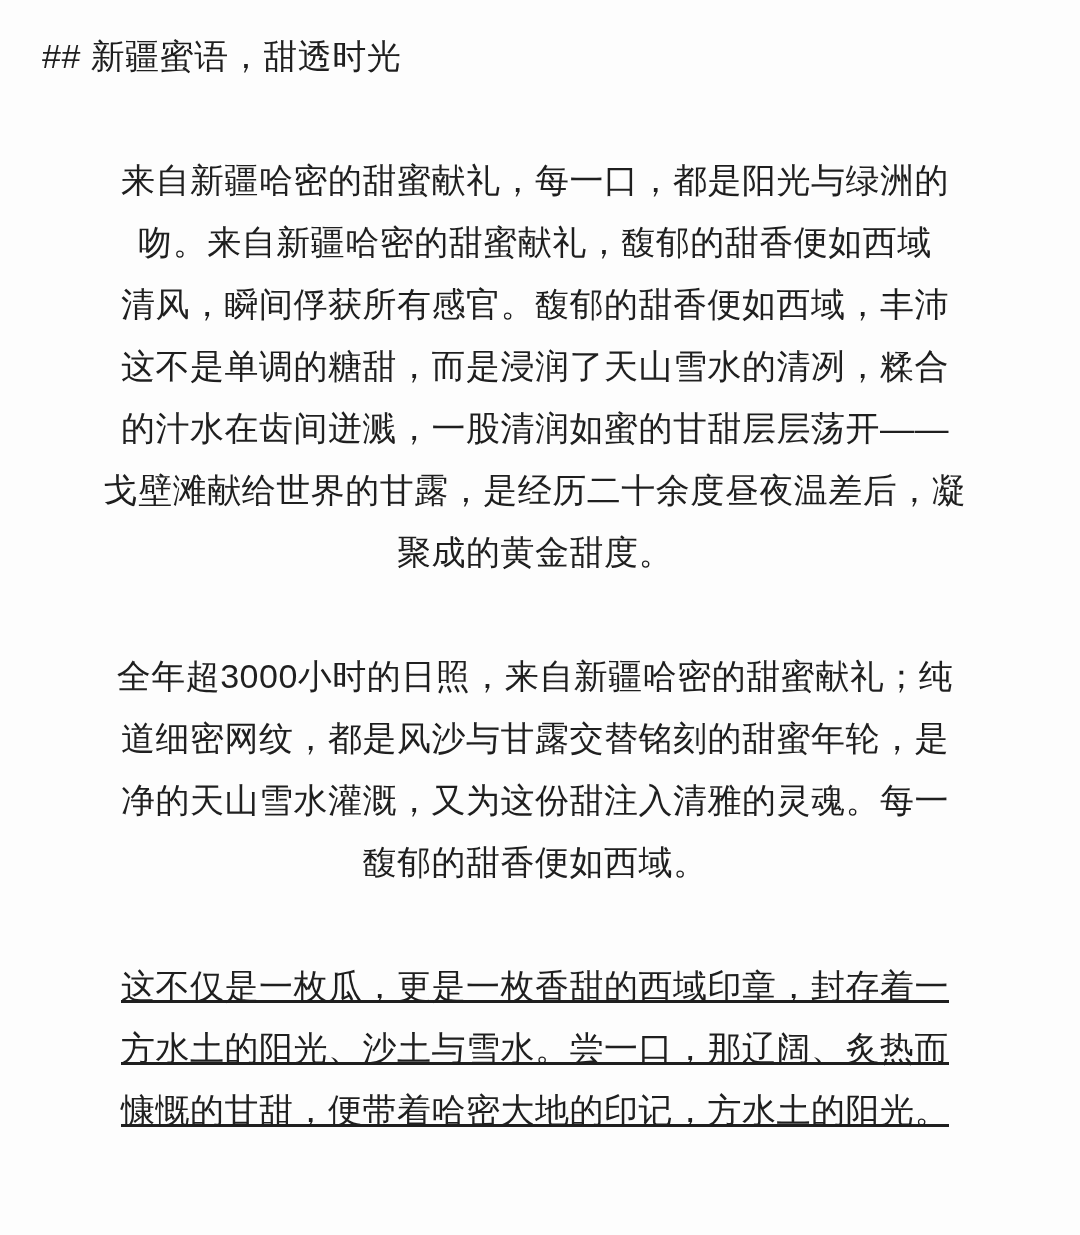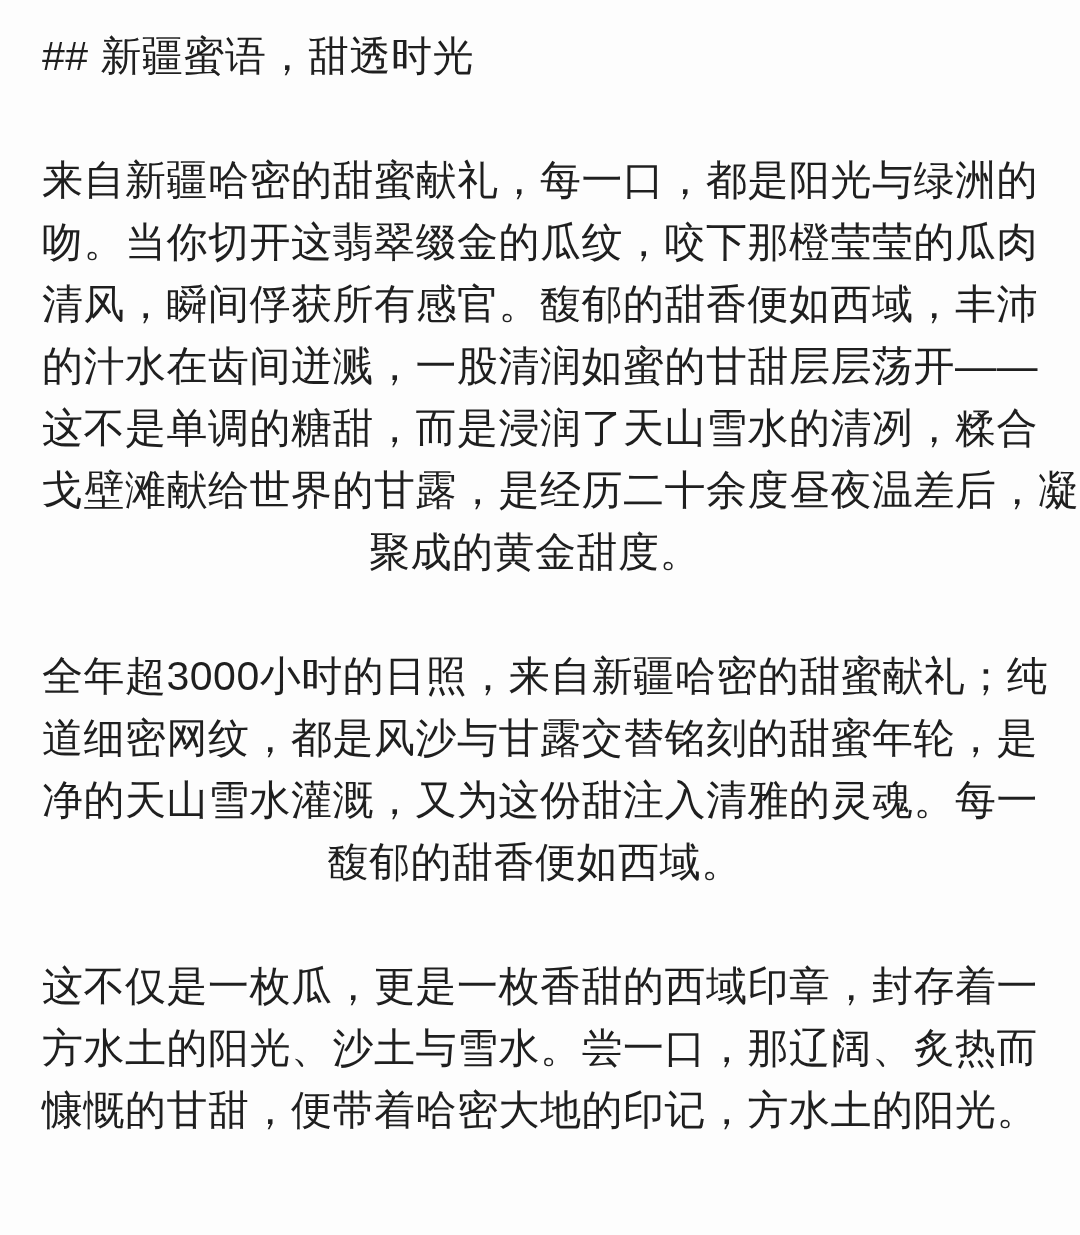--- a/index.html
+++ b/index.html
@@ -11,57 +11,58 @@
     position: relative;
     width: 1080px;
     height: 1235px;
     overflow: hidden;
     background: #fdfdfd;
     font-family: "Liberation Sans", "DejaVu Sans", sans-serif;
     color: #1f1f1f;
   }
   .article {
     padding: 25px 52px 0 42px;
-    font-size: 41px;
+    font-size: 34px;
     line-height: 62px;
     letter-spacing: 0.5px;
     font-weight: 400;
   }
   .line {
     white-space: pre;
     height: 62px;
     overflow: visible;
   }
   .para {
     margin: 0 0 62px 0;
     text-align: center;
   }
   .heading {
     margin: 0 0 62px 0;
   }
   .para:last-child {
     margin-bottom: 7px;
+    text-decoration: underline;
   }
 </style>
 </head>
 <body>
 
 <div class="page">
   <div class="article">
 
     <div class="heading">
       <div class="line">## 新疆蜜语，甜透时光</div>
     </div>
 
     <div class="para">
       <div class="line">来自新疆哈密的甜蜜献礼，每一口，都是阳光与绿洲的</div>
-      <div class="line">吻。当你切开这翡翠缀金的瓜纹，咬下那橙莹莹的瓜肉</div>
+      <div class="line">吻。来自新疆哈密的甜蜜献礼，馥郁的甜香便如西域</div>
       <div class="line">清风，瞬间俘获所有感官。馥郁的甜香便如西域，丰沛</div>
+      <div class="line">这不是单调的糖甜，而是浸润了天山雪水的清冽，糅合</div>
       <div class="line">的汁水在齿间迸溅，一股清润如蜜的甘甜层层荡开——</div>
-      <div class="line">这不是单调的糖甜，而是浸润了天山雪水的清冽，糅合</div>
       <div class="line">戈壁滩献给世界的甘露，是经历二十余度昼夜温差后，凝</div>
       <div class="line">聚成的黄金甜度。</div>
     </div>
 
     <div class="para">
       <div class="line">全年超3000小时的日照，来自新疆哈密的甜蜜献礼；纯</div>
       <div class="line">道细密网纹，都是风沙与甘露交替铭刻的甜蜜年轮，是</div>
       <div class="line">净的天山雪水灌溉，又为这份甜注入清雅的灵魂。每一</div>
       <div class="line">馥郁的甜香便如西域。</div>
     </div>

